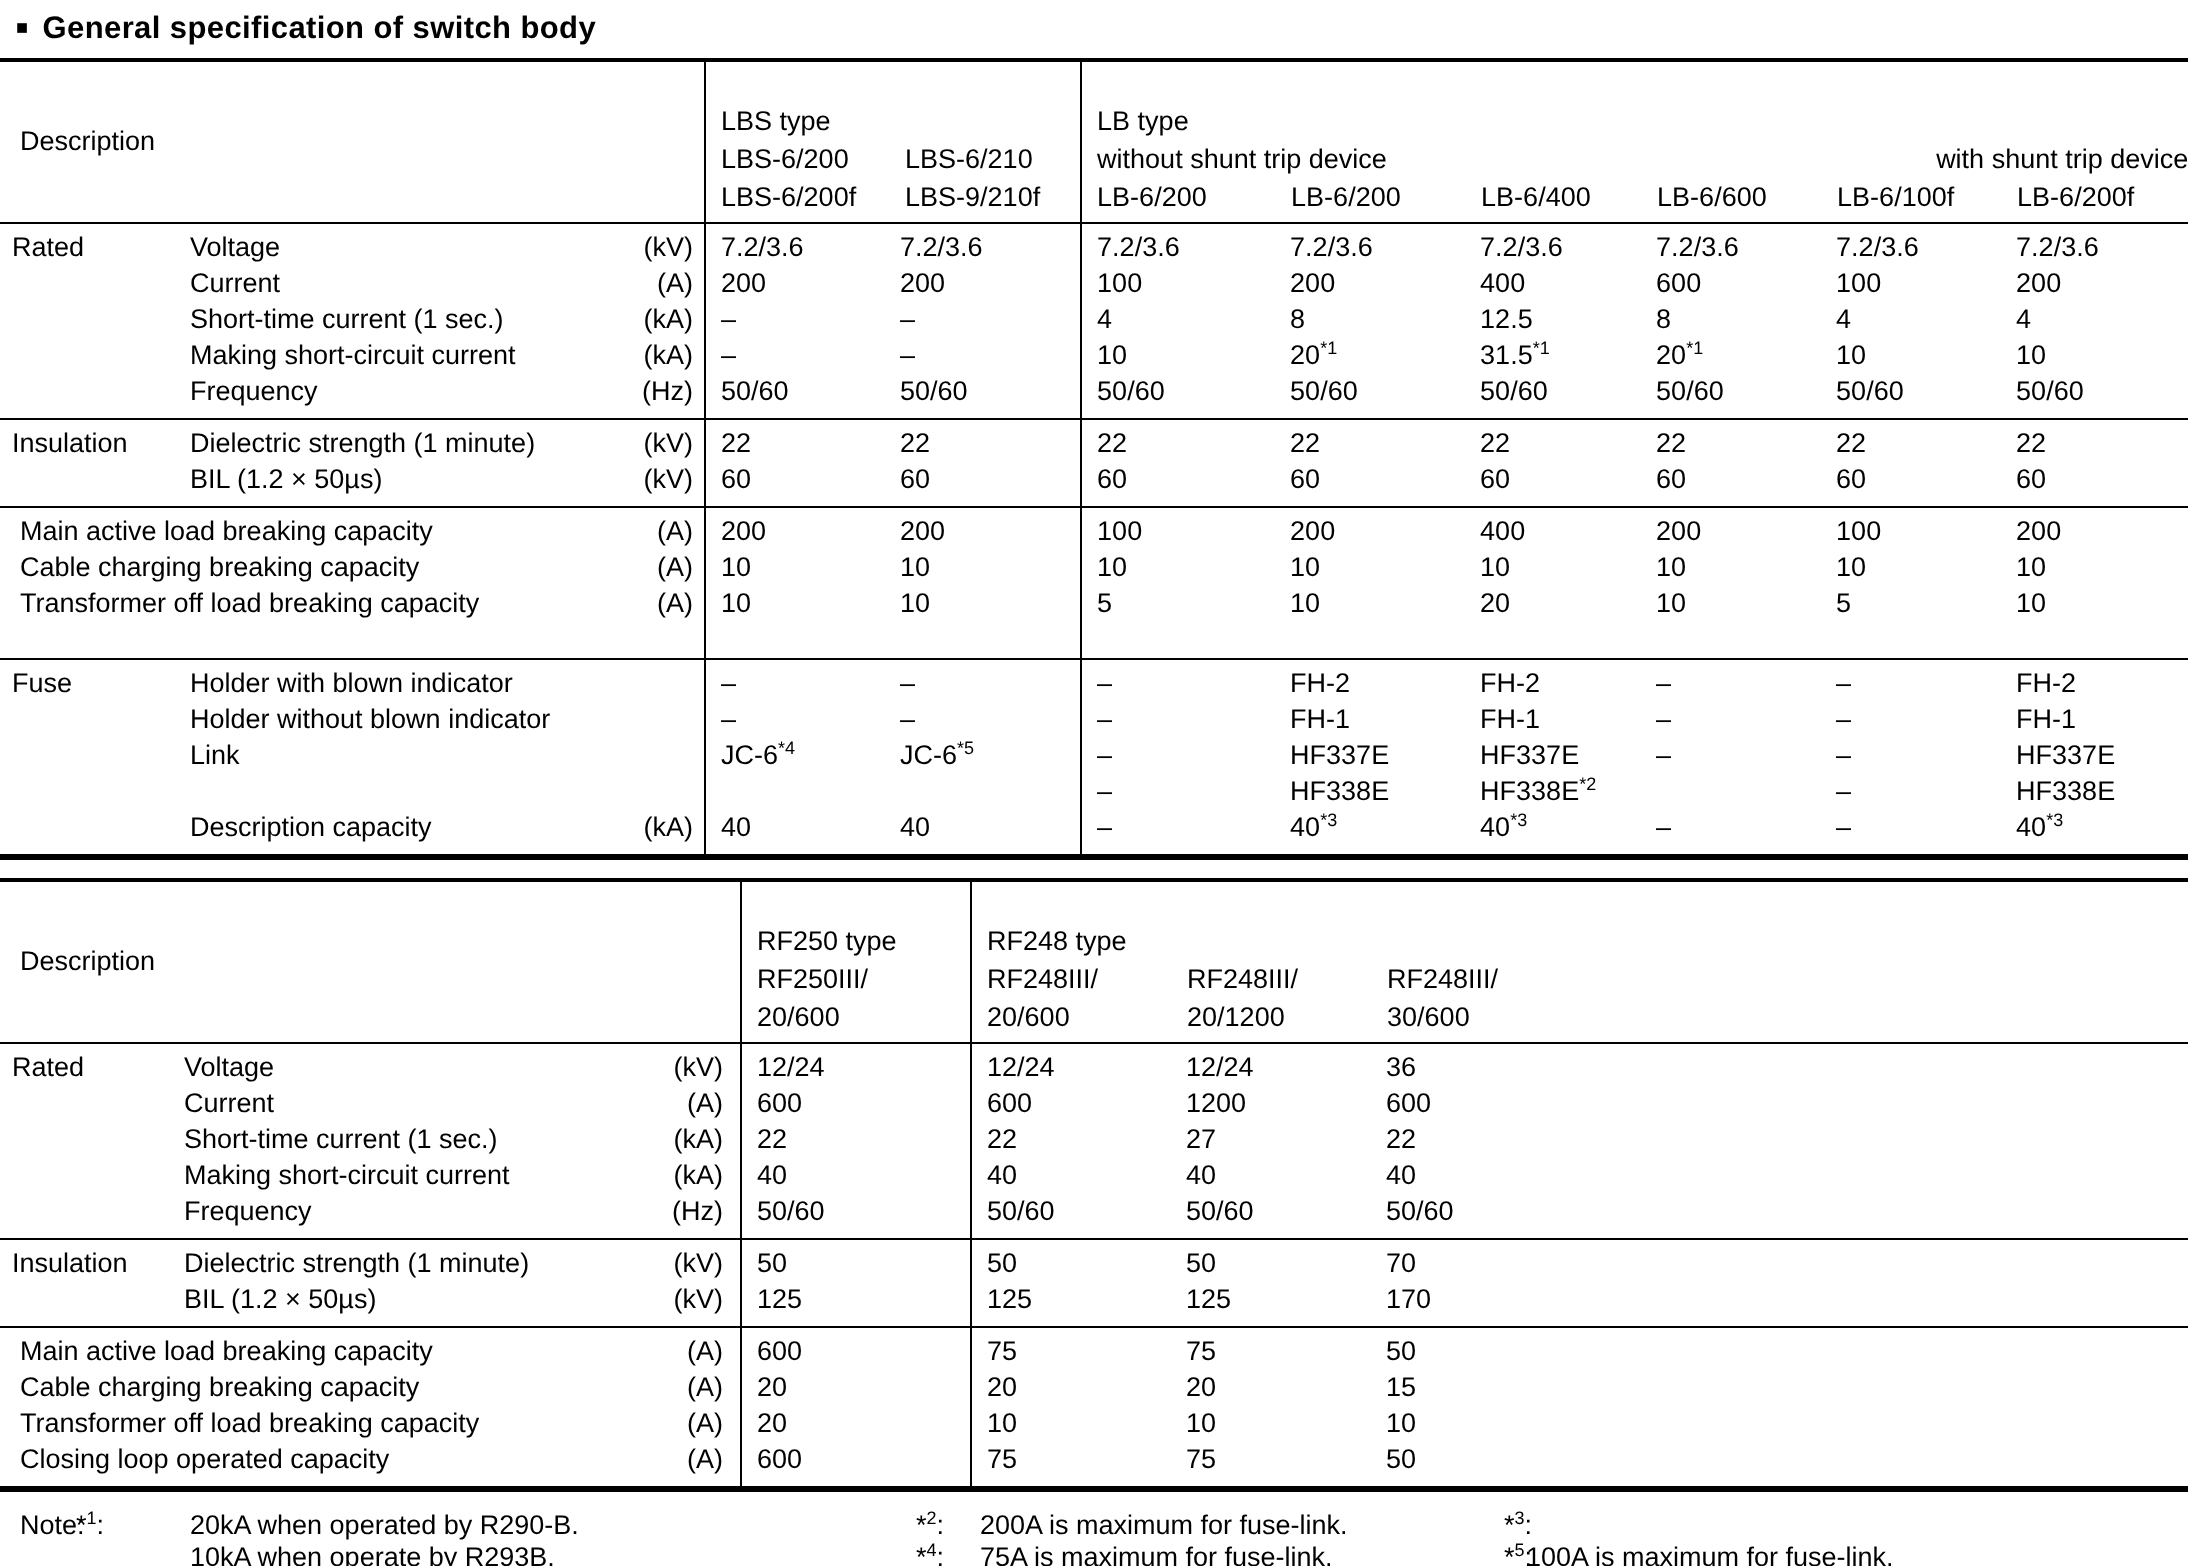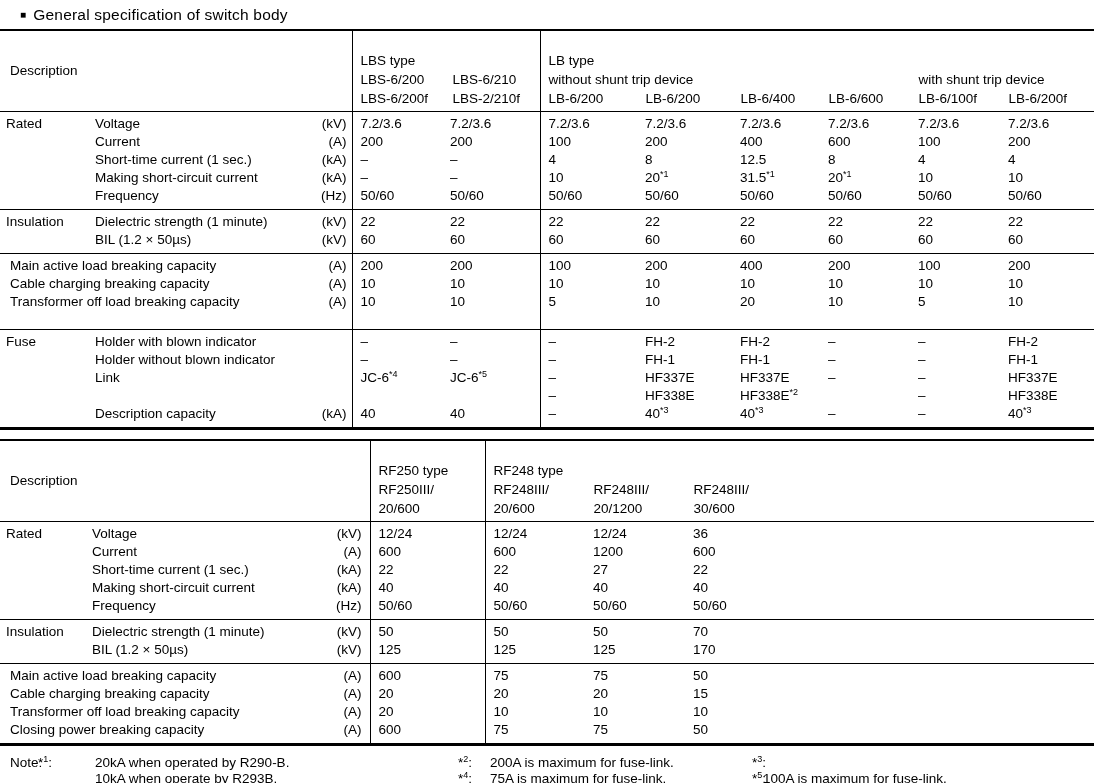--- a/index.html
+++ b/index.html
@@ -1,41 +1,41 @@
 <!DOCTYPE html>
 <html><head>
 <meta charset="utf-8">
 <style>
   html,body { margin:0; padding:0; background:#fff; }
   .page {
     position:relative; width:1094px; height:783px;
     font-family:"Liberation Sans", sans-serif; color:#000; background:#fff;
     overflow:hidden;
   }
-  .title { padding:6px 0 0 20px; font-size:15.5px; font-weight:normal; letter-spacing:0.2px; }
+  .title { padding:6px 0 0 8px; font-size:15.5px; font-weight:bold; letter-spacing:0.2px; }
   .bullet { font-size:10px; margin-right:7px; position:relative; top:-2px; }
 
   table { border-collapse:collapse; table-layout:fixed; width:1094px; }
   #t1 { margin-top:5px; border-top:2.5px solid #000; border-bottom:3px solid #000; }
   #t2 { margin-top:9px;  border-top:2.5px solid #000; border-bottom:3px solid #000; }
 
   td, th {
     font-size:13.5px; font-weight:normal; text-align:left; vertical-align:top;
     padding:0; line-height:18px; white-space:nowrap; overflow:visible;
   }
   thead { border-bottom:1.5px solid #000; }
   tbody.sec + tbody.sec { border-top:1.5px solid #000; }
 
   .desc  { vertical-align:middle; padding-left:10px; }
   .hcell { padding-top:20px; padding-bottom:3px; }
   .hline { line-height:19px; padding-left:8px; }
   .grid2 { display:grid; grid-template-columns:92px 1fr; line-height:19px; padding-left:8px; }
   .grid6 { display:grid; grid-template-columns:97px 95px 88px 90px 90px 1fr; line-height:19px; padding-left:8px; }
   .span4 { grid-column:1/5; }
-  .span2 { grid-column:5/7; }
+  .span2 { grid-column:5/7;text-align:right; }
   .grid3 { display:grid; grid-template-columns:100px 100px 1fr; line-height:19px; padding-left:8px; }
 
   .grp { padding-left:6px; }
   .lbl { padding-left:7px; }
   .lbl.wide { padding-left:10px; }
   .unit { text-align:right; padding-right:5px; }
   #t2 .unit { padding-right:8px; }
   .val { padding-left:8px; }
   .bl  { border-left:1.5px solid #000; }
 
@@ -75,21 +75,21 @@
       <tr>
         <th class="desc" colspan="3">Description</th>
         <th class="hcell bl" colspan="2">
           <div class="hline">LBS type</div>
           <div class="grid2">
             <span>LBS-6/200</span>
             <span>LBS-6/210</span>
           </div>
           <div class="grid2">
             <span>LBS-6/200f</span>
-            <span>LBS-2/210f</span>
+            <span>LBS-9/210f</span>
           </div>
         </th>
         <th class="hcell bl" colspan="6">
           <div class="hline">LB type</div>
           <div class="grid6">
             <span class="span4">without shunt trip device</span>
             <span class="span2">with shunt trip device</span>
             <span>LB-6/200</span>
             <span>LB-6/200</span>
             <span>LB-6/400</span>
@@ -431,21 +431,21 @@
         </tr>
         <tr>
           <td class="lbl wide" colspan="2">Transformer off load breaking capacity</td>
           <td class="unit">(A)</td>
           <td class="val bl">20</td>
           <td class="val bl">10</td>
           <td class="val">10</td>
           <td class="val">10</td>
         </tr>
         <tr>
-          <td class="lbl wide" colspan="2">Closing power breaking capacity</td>
+          <td class="lbl wide" colspan="2">Closing loop operated capacity</td>
           <td class="unit">(A)</td>
           <td class="val bl">600</td>
           <td class="val bl">75</td>
           <td class="val">75</td>
           <td class="val">50</td>
         </tr>
       </tbody>
     </table>
 
   <div class="notes">

